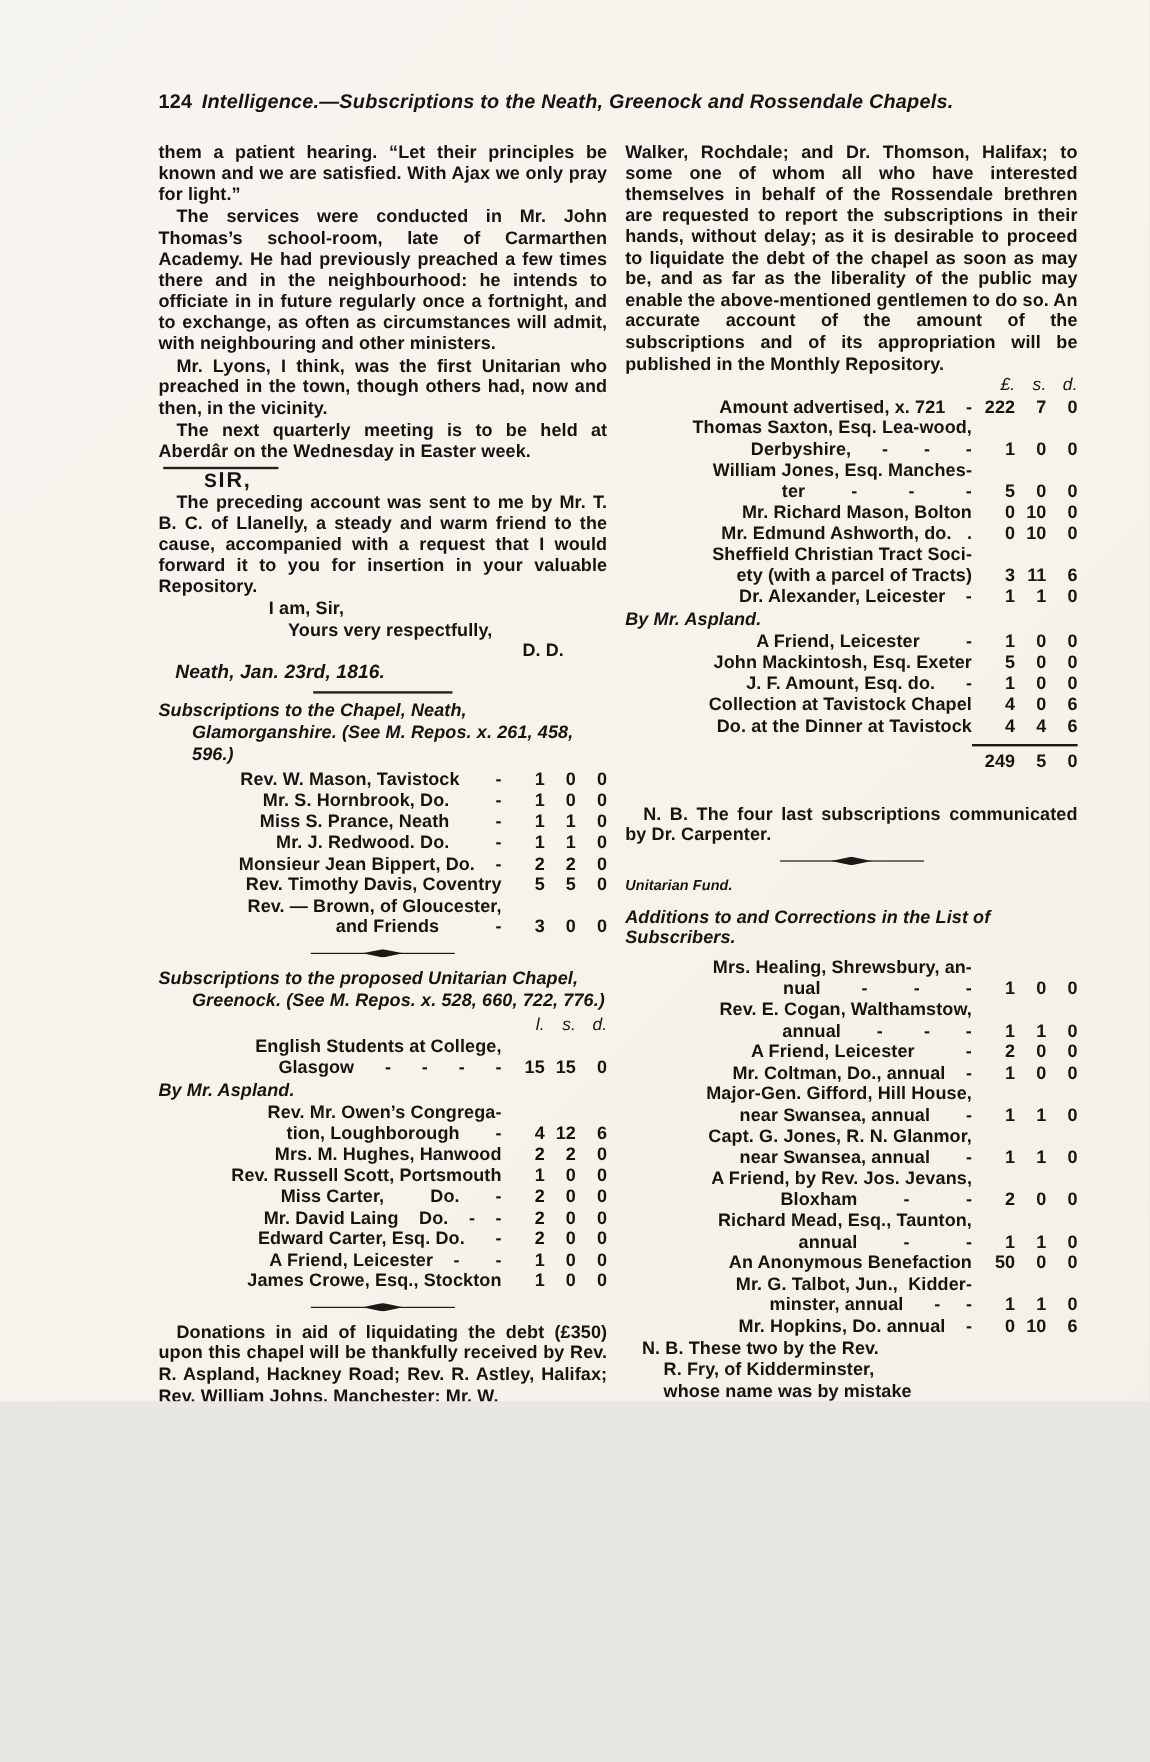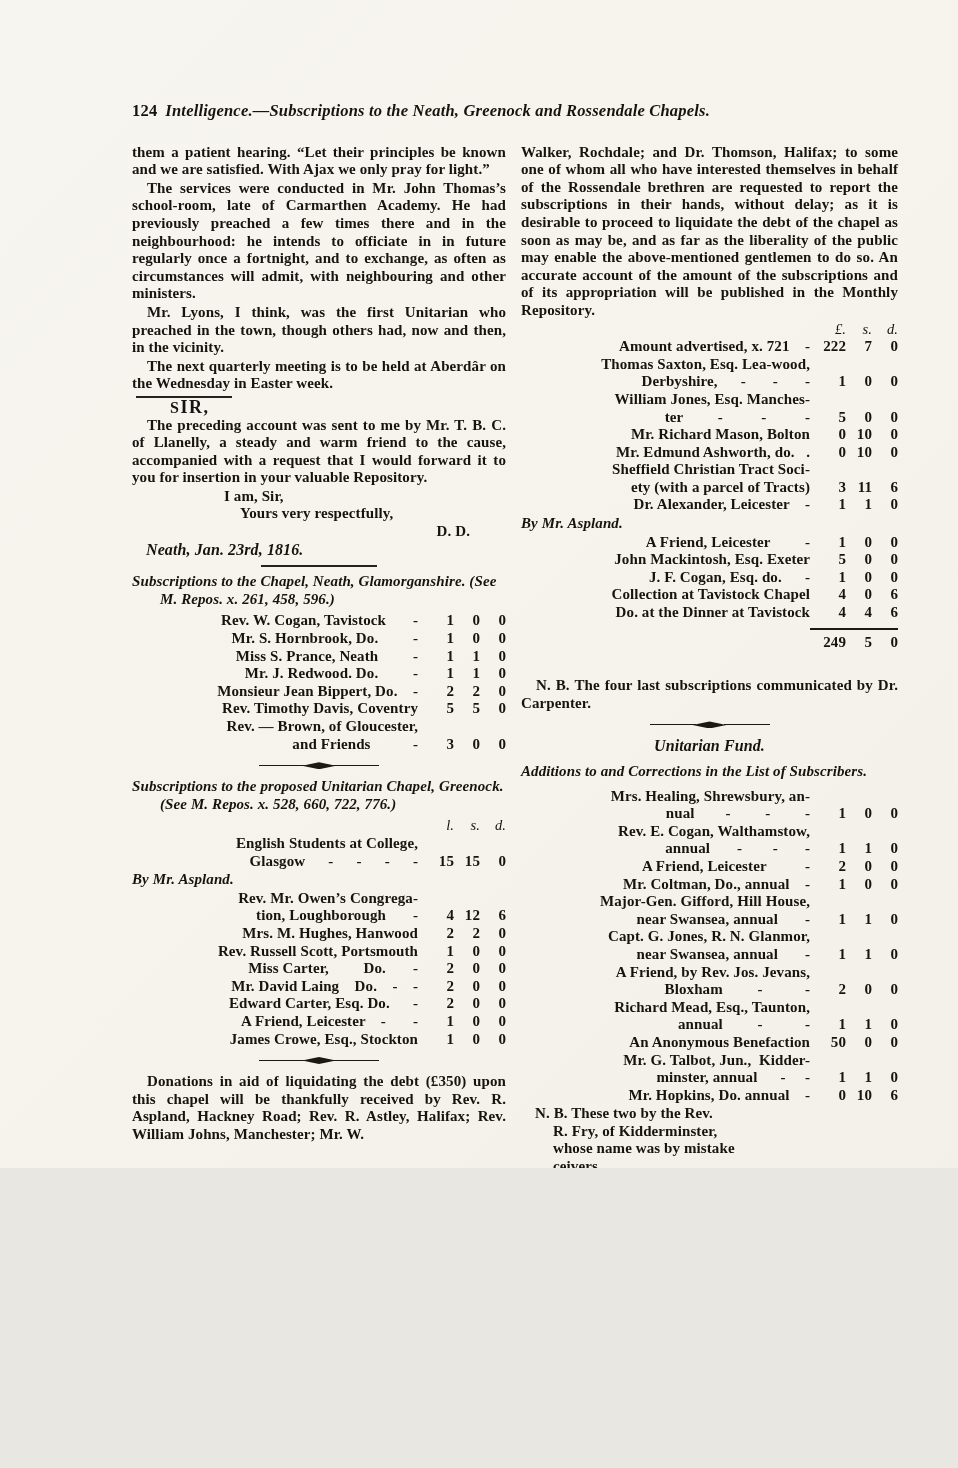--- a/index.html
+++ b/index.html
@@ -1,23 +1,23 @@
 <!DOCTYPE html>
 <html><head>
 <meta charset="utf-8">
 <style>
   html,body{margin:0;padding:0;background:#e9e7e1;}
   .page{
     position:relative;
     width:958px;height:1168px;
     box-sizing:border-box;
-    padding:102px 60px 40px 132px;
+    padding:77px 60px 40px 132px;
     background:linear-gradient(135deg,#f7f5ef 0%,#f5f3ec 55%,#f2f0e8 100%);
     overflow:hidden;
-    font-family:Liberation Serif, serif;
+    font-family:Liberation Sans, sans-serif;
     font-weight:700;
     color:#17140f;
     font-size:15px;
     line-height:17.6px;
     letter-spacing:0.1px;
   }
   .pg-header{
     font-size:16.5px;
     margin-bottom:24px;
     white-space:nowrap;
@@ -55,21 +55,21 @@
   .entry-nums{display:flex;flex:0 0 auto;}
   .num{width:26px;text-align:right;}
   .num-l{width:36px;}
   .row-colhead{font-weight:400;font-style:italic;font-size:14.5px;}
   .row-sub{text-align:left;font-style:italic;margin:1px 0;}
   .row-total{margin-top:6px;margin-bottom:26px;}
   .row-total .entry-nums{border-top:2.2px solid #1c1914;padding-top:4px;}
   .row-note{margin:1px 0;}
   .note-line{white-space:pre-wrap;padding-left:14px;}
   .note-line.cont{padding-left:32px;}
-  .fund-head{text-align:center;font-style:italic;font-size:16px;margin:8px 0 8px;}
+  .fund-head{font-style:italic;font-size:12px;margin:8px 0 8px;}
   .fund-sub{text-align:left;font-style:italic;margin:0 0 7px;}
   .nb{margin-top:2px;}
 </style>
 </head>
 <body>
 
 <div class="page">
 
   <div class="pg-header">
     <span>124</span><span class="title">Intelligence.—Subscriptions to the Neath, Greenock and Rossendale Chapels.</span>
@@ -91,21 +91,21 @@
       <div class="yours">Yours very respectfully,</div>
       <div class="sig">D. D.</div>
       <div class="dateline">Neath, Jan. 23rd, 1816.</div>
 
       <div class="center-rule"></div>
 
       <div class="sec-head">Subscriptions to the Chapel, Neath, Glamorganshire. (See M. Repos. x. 261, 458, 596.)</div>
       <div class="sub-table">
           <div class="row-entry">
             <div class="entry-name">
-              <div class="name-line">Rev. W. Cogan, Tavistock       -</div>
+              <div class="name-line">Rev. W. Mason, Tavistock       -</div>
             </div>
             <div class="entry-nums">
               <div class="num num-l">1</div>
               <div class="num num-s">0</div>
               <div class="num num-d">0</div>
             </div>
           </div>
           <div class="row-entry">
             <div class="entry-name">
               <div class="name-line">Mr. S. Hornbrook, Do.         -</div>
@@ -390,21 +390,21 @@
               <div class="name-line">John Mackintosh, Esq. Exeter</div>
             </div>
             <div class="entry-nums">
               <div class="num num-l">5</div>
               <div class="num num-s">0</div>
               <div class="num num-d">0</div>
             </div>
           </div>
           <div class="row-entry">
             <div class="entry-name">
-              <div class="name-line">J. F. Cogan, Esq. do.      -</div>
+              <div class="name-line">J. F. Amount, Esq. do.      -</div>
             </div>
             <div class="entry-nums">
               <div class="num num-l">1</div>
               <div class="num num-s">0</div>
               <div class="num num-d">0</div>
             </div>
           </div>
           <div class="row-entry">
             <div class="entry-name">
               <div class="name-line">Collection at Tavistock Chapel</div>

